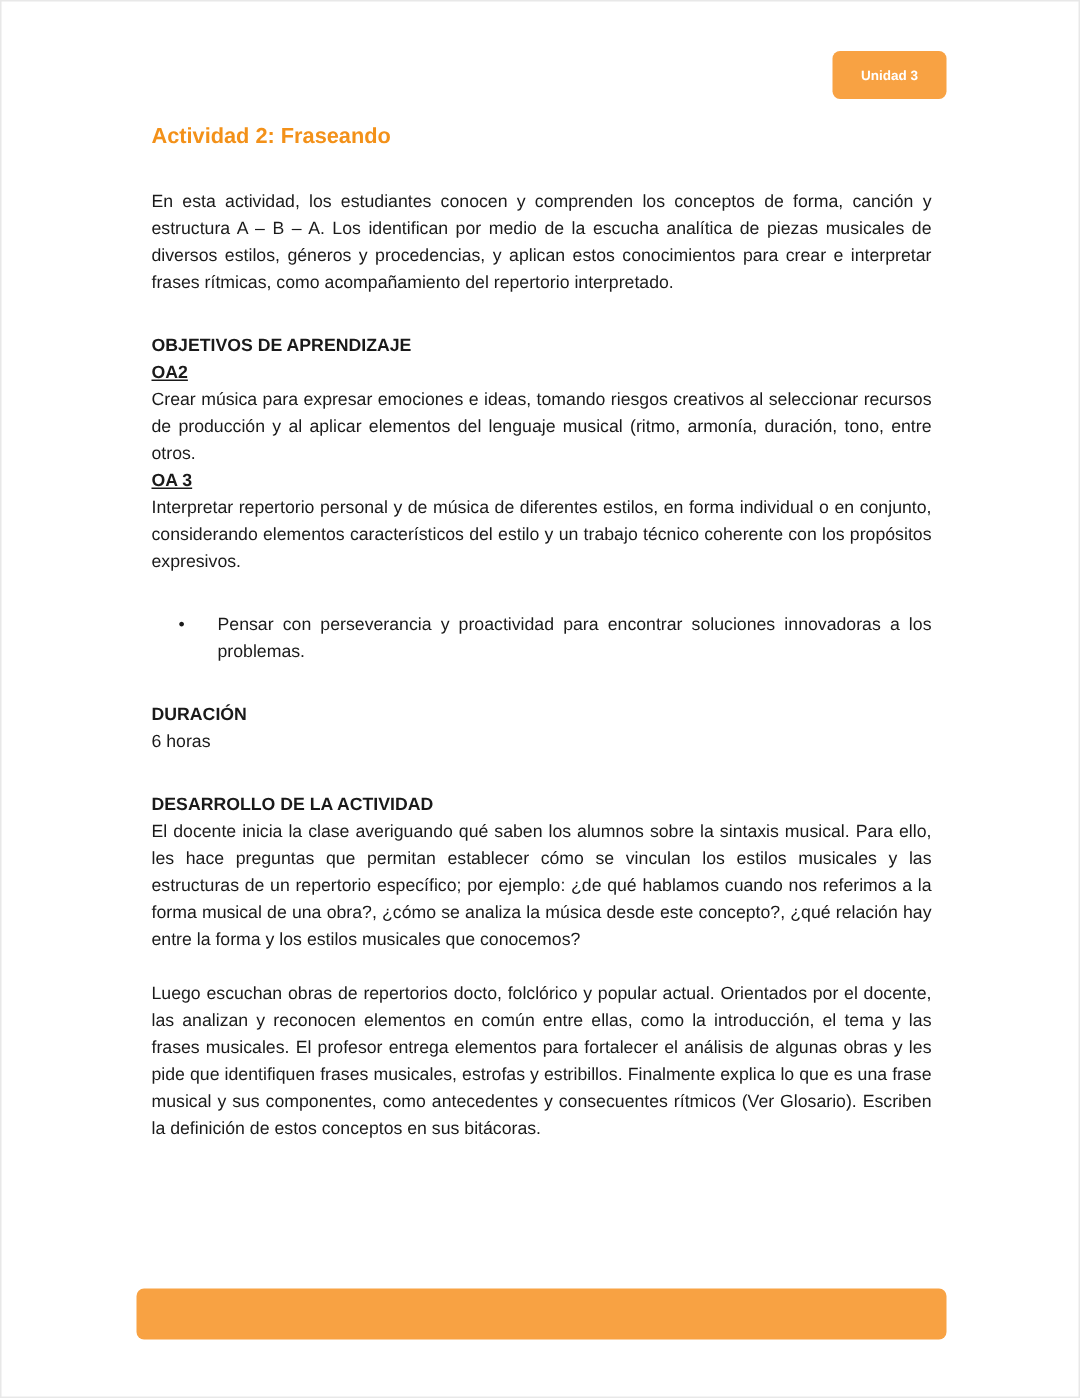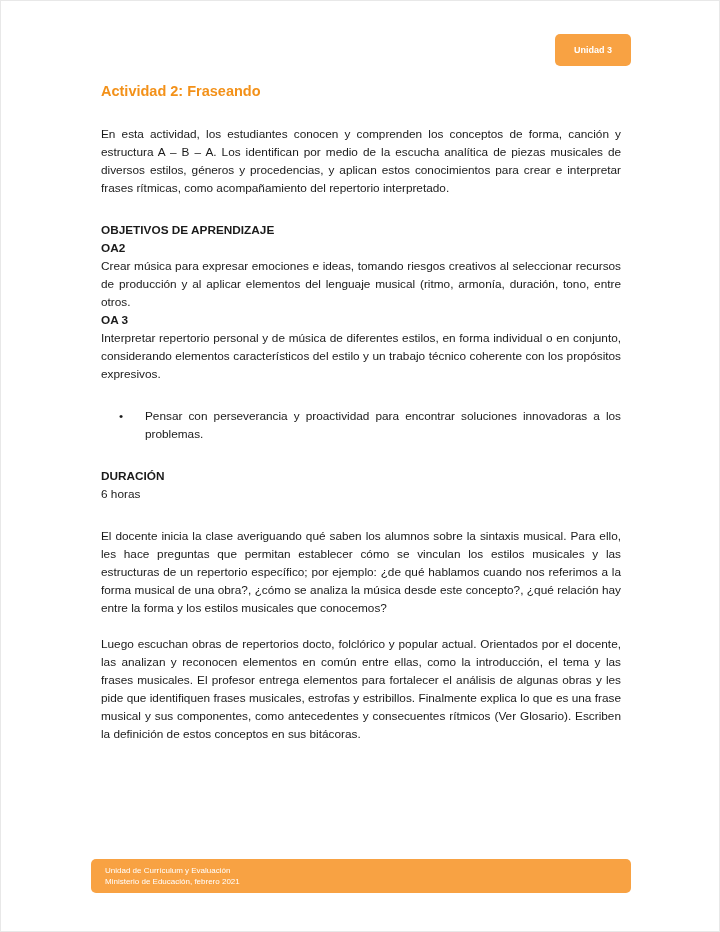--- a/index.html
+++ b/index.html
@@ -77,20 +77,21 @@
   .gap-lg { height: 24px; }
   .sec-heading {
     font-size: 11.8px;
     font-weight: bold;
     line-height: 18px;
   }
   .sub-heading {
     font-size: 11.8px;
     font-weight: bold;
     line-height: 18px;
+    text-decoration: underline;
   }
   ul.attitudes {
     list-style: none;
     margin: 0;
   }
   ul.attitudes li {
     position: relative;
     padding-left: 44px;
     font-size: 11.8px;
     line-height: 18px;
@@ -163,26 +164,23 @@
       </li>
     </ul>
 
     <div class="gap-lg"></div>
 
     <div class="sec-heading">DURACIÓN</div>
     <p class="body-text">6 horas</p>
 
     <div class="gap-lg"></div>
 
+    <div class="sec-heading">DESARROLLO DE LA ACTIVIDAD</div>
     <p class="body-text">El docente inicia la clase averiguando qué saben los alumnos sobre la sintaxis musical. Para ello, les hace preguntas que permitan establecer cómo se vinculan los estilos musicales y las estructuras de un repertorio específico; por ejemplo: ¿de qué hablamos cuando nos referimos a la forma musical de una obra?, ¿cómo se analiza la música desde este concepto?, ¿qué relación hay entre la forma y los estilos musicales que conocemos?</p>
     <div class="gap"></div>
     <p class="body-text">Luego escuchan obras de repertorios docto, folclórico y popular actual. Orientados por el docente, las analizan y reconocen elementos en común entre ellas, como la introducción, el tema y las frases musicales. El profesor entrega elementos para fortalecer el análisis de algunas obras y les pide que identifiquen frases musicales, estrofas y estribillos. Finalmente explica lo que es una frase musical y sus componentes, como antecedentes y consecuentes rítmicos (Ver Glosario). Escriben la definición de estos conceptos en sus bitácoras.</p>
   </div>
 
   <div class="footer-bar">
-    <div class="footer-left">
-      <span>Unidad de Currículum y Evaluación</span>
-      <span>Ministerio de Educación, febrero 2021</span>
-    </div>
     <span class="footer-page">80</span>
   </div>
 
 </div>
 
 </body></html>

